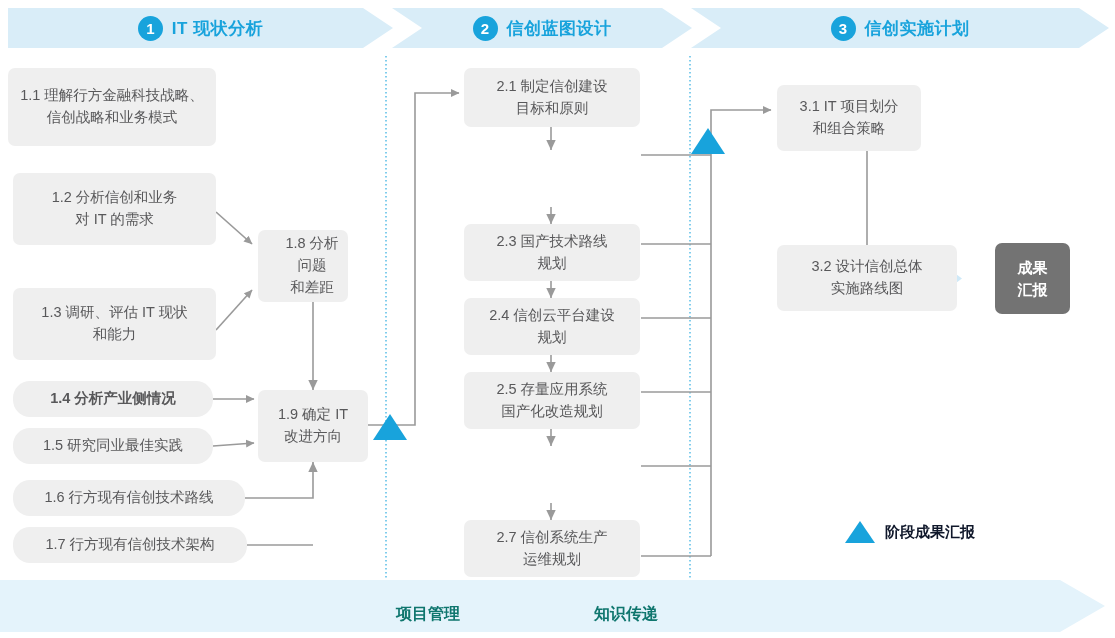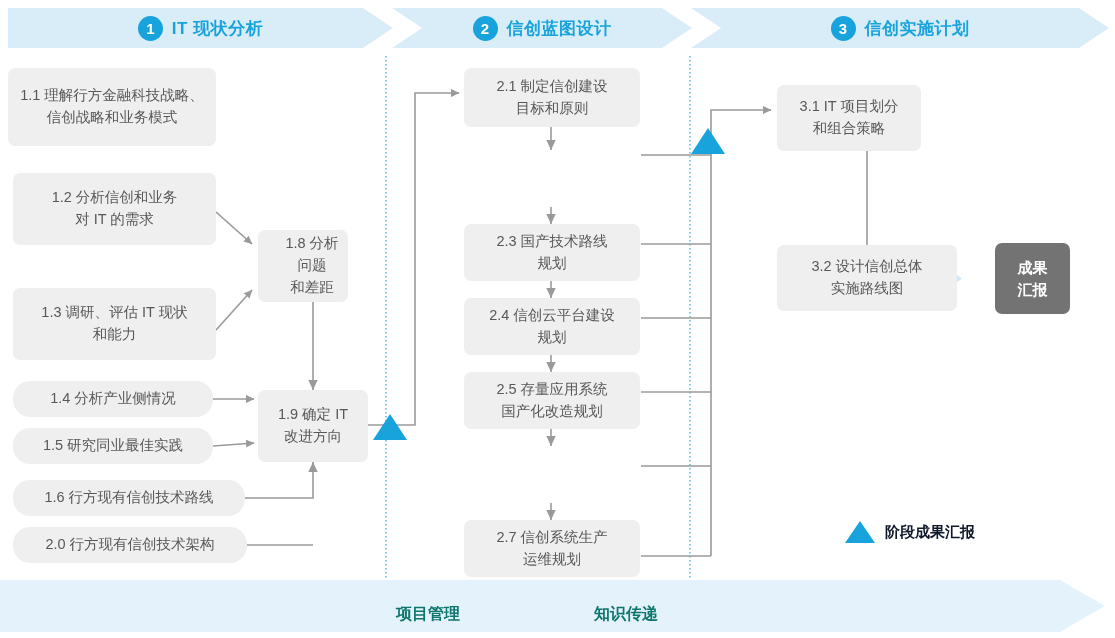--- a/index.html
+++ b/index.html
@@ -261,31 +261,31 @@
 信创战略和业务模式</span>
   </div>
   <div class="box" style="left:13px; top:173px; width:203px; height:72px;">
     <span class="box-text">1.2 分析信创和业务
 对 IT 的需求</span>
   </div>
   <div class="box" style="left:13px; top:288px; width:203px; height:72px;">
     <span class="box-text">1.3 调研、评估 IT 现状
 和能力</span>
   </div>
-  <div class="box pill" style="left:13px; top:381px; width:200px; height:36px;">
+  <div class="box pill" style="left:13px; top:381px; width:200px; height:36px;font-weight:bold;">
     <span class="box-text">1.4 分析产业侧情况</span>
   </div>
   <div class="box pill" style="left:13px; top:428px; width:200px; height:36px;">
     <span class="box-text">1.5 研究同业最佳实践</span>
   </div>
   <div class="box pill" style="left:13px; top:480px; width:232px; height:36px;">
     <span class="box-text">1.6 行方现有信创技术路线</span>
   </div>
   <div class="box pill" style="left:13px; top:527px; width:234px; height:36px;">
-    <span class="box-text">2.0 行方现有信创技术架构</span>
+    <span class="box-text">1.7 行方现有信创技术架构</span>
   </div>
 
   <div class="box" style="left:258px; top:230px; width:90px; height:72px;padding-left:26px;">
     <span class="box-text">1.8 分析问题
 和差距</span>
   </div>
   <div class="box" style="left:258px; top:390px; width:110px; height:72px;">
     <span class="box-text">1.9 确定 IT
 改进方向</span>
   </div>

